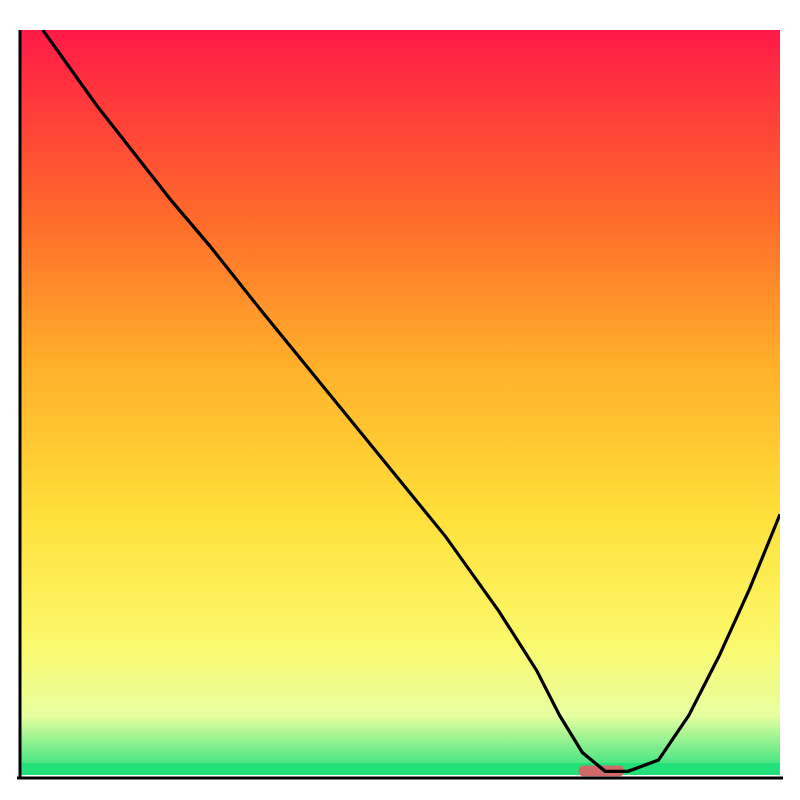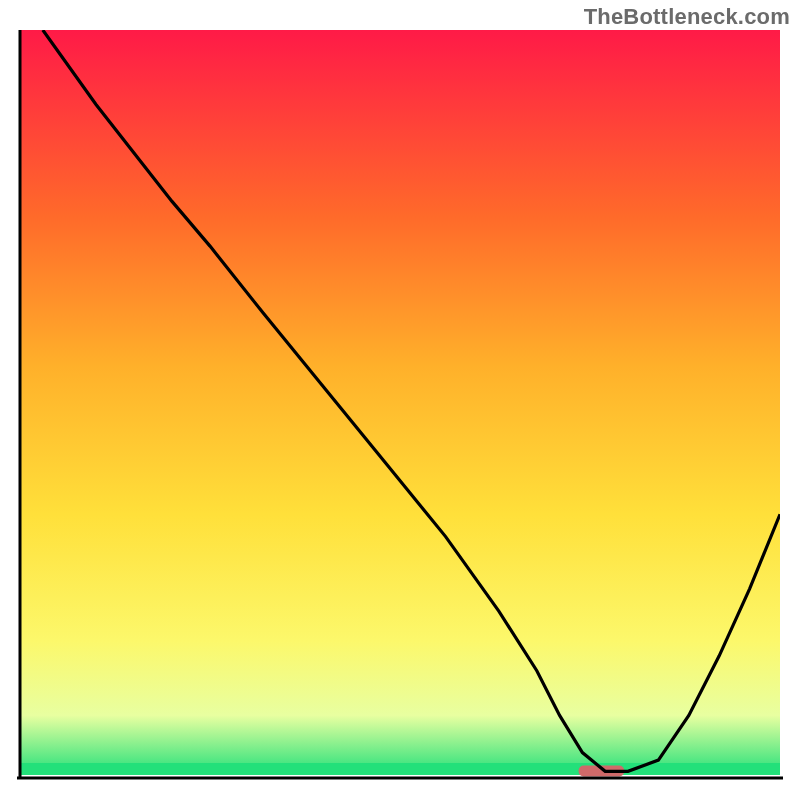--- a/index.html
+++ b/index.html
@@ -56,14 +56,13 @@
     <rect id="green-band" x="20" y="763" width="760" height="12" fill="#23e07a"></rect>
 
     <rect id="marker" rx="5" ry="5" height="11" x="578.6" y="765.5" width="45.6" fill="#cf6a6a"></rect>
 
     <path id="curve" fill="none" stroke-width="3.2" clip-path="url(#plot-clip)" stroke="#000000" d="M42.8 30.0 L96.0 104.5 L172.0 201.4 L210.0 246.1 L263.2 313.1 L324.0 387.6 L384.8 462.1 L445.6 536.6 L498.8 611.1 L536.8 670.7 L559.6 715.4 L582.4 752.6 L605.2 771.3 L628.0 771.3 L658.4 760.1 L688.8 715.4 L719.2 655.8 L749.6 588.8 L780.0 514.3"></path>
 
     <line id="axis-y" x1="20" y1="30" x2="20" y2="778" stroke-width="3" stroke="#000000"></line>
     <line id="axis-x" x1="17" y1="778" x2="783" y2="778" stroke-width="3" stroke="#000000"></line>
   </svg>
 
-  <div class="watermark">TheBottleneck.com</div>
 </div>
 
 </body></html>

